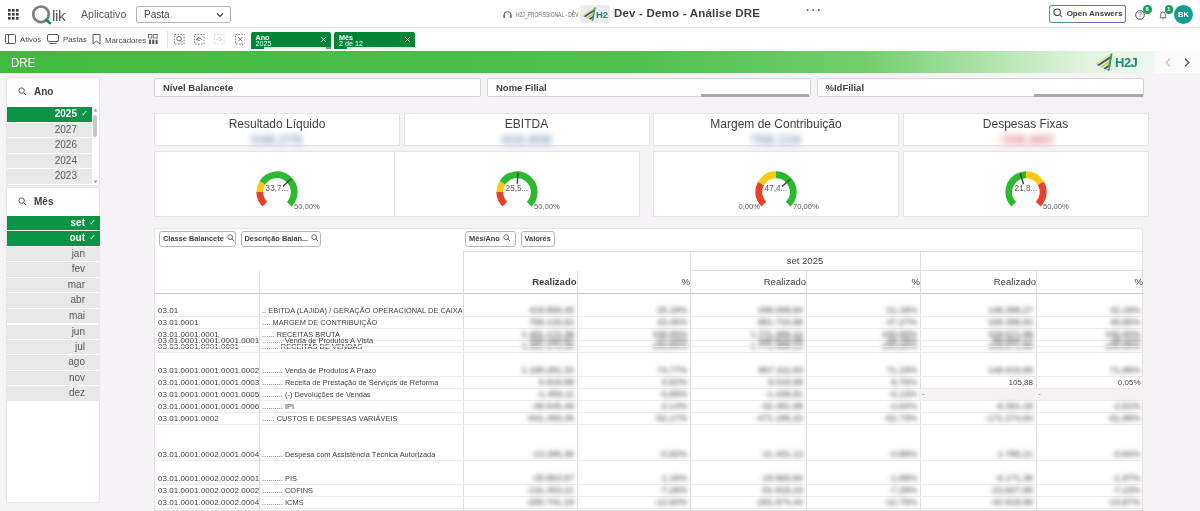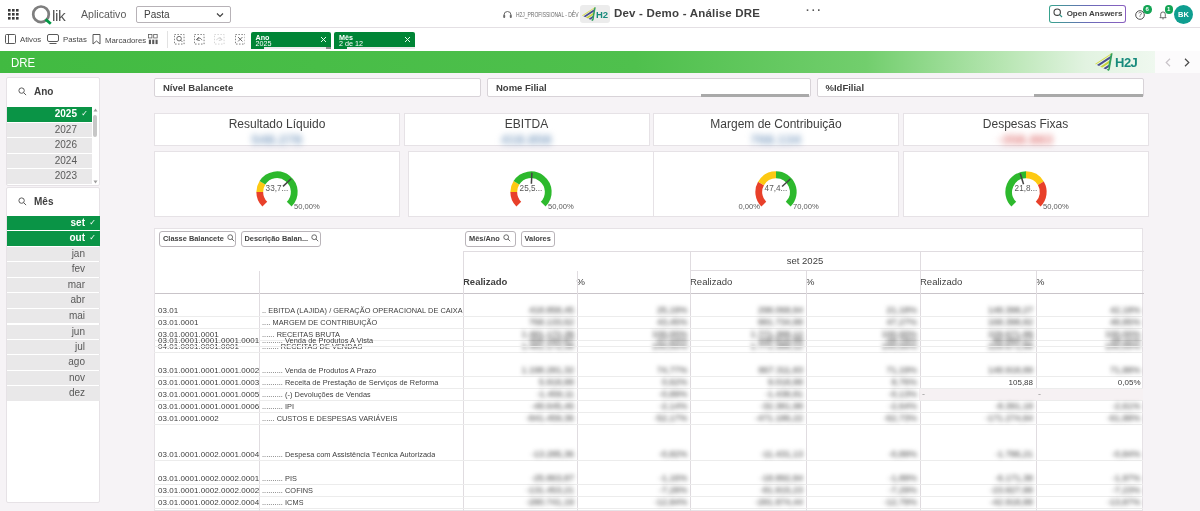--- a/index.html
+++ b/index.html
@@ -56,21 +56,21 @@
 .gcard{position:absolute;top:151px;width:246px;height:66px;background:#fff;border:1px solid #e6e2e6;text-align:center}
 .glab{font-size:7.6px;fill:#595959;font-family:"Liberation Sans",sans-serif}
 .gval{font-size:8.2px;fill:#595959;font-family:"Liberation Sans",sans-serif}
 
 #pivot{position:absolute;left:154px;top:228px;width:989px;height:283px;background:#fff;border:1px solid #e6e2e6}
 .pbtn{position:absolute;height:15.5px;border:1px solid #b9b4b9;border-radius:3px;background:#fff;font-size:7.4px;font-weight:bold;color:#404040;line-height:13.5px;padding:0 3px;white-space:nowrap;overflow:hidden;box-sizing:border-box}
 .pbtn svg{vertical-align:-1px;margin-left:3px;width:8px;height:8px}
 .hline{position:absolute;background:#e0dce0;height:1px}
 .vline{position:absolute;background:#e0dce0;width:1px}
 .ghead{position:absolute;top:53px;height:19px;font-size:9.5px;color:#404040;text-align:center;line-height:19px}
-.mhead{position:absolute;top:72px;height:20px;font-size:9.5px;color:#404040;text-align:left;line-height:20px}
+.mhead{position:absolute;top:72px;height:20px;font-size:9.5px;color:#404040;text-align:right;line-height:20px}
 .tr{position:absolute;left:0;width:989px;height:12px;border-bottom:1px solid #ececec;font-size:9px;color:#3c3c3c;line-height:11.5px;white-space:nowrap}
 .tc,.td{font-size:8px;letter-spacing:0.05px}
 .tc{position:absolute;left:4px;font-family:"Liberation Sans",sans-serif}
 .td{position:absolute;left:108px;display:inline-block;max-width:370px;transform:scaleX(0.92);transform-origin:0 0;overflow:hidden}
 .tn{position:absolute}
 .bl{filter:blur(2.2px)}
 .dash{color:#9a9a9a}
 </style></head><body>
 <div id="topbar">
 <svg id="grid9" viewBox="0 0 11 11">
@@ -286,21 +286,21 @@
     <div class="v" style="color:#e07777">-358.883</div>
   </div>
 <div class="gcard" style="left:154px"><svg width="120" height="66" viewBox="0 0 120 66">
       <path d="M47.8 52.2 A17.25 17.25 0 0 1 42.75 40.0" stroke="#e8402a" stroke-width="6.8" fill="none"></path>
       <path d="M42.75 40.0 A17.25 17.25 0 0 1 45.44 30.76" stroke="#fdc912" stroke-width="6.8" fill="none"></path>
       <path d="M45.44 30.76 A17.25 17.25 0 1 1 72.2 52.2" stroke="#2db92d" stroke-width="6.8" fill="none"></path>
       <line x1="66.0" y1="34.41" x2="74.19" y2="26.77" stroke="#444" stroke-width="1.5"></line>
       <text x="60" y="39" text-anchor="middle" class="gval">33,7...</text>
       <text x="77" y="57" class="glab">50,00%</text>
     </svg></div>
-<div class="gcard" style="left:408px"><svg width="120" height="66" viewBox="0 0 120 66">
+<div class="gcard" style="left:394px"><svg width="120" height="66" viewBox="0 0 120 66">
       <path d="M47.8 52.2 A17.25 17.25 0 0 1 42.75 40.0" stroke="#e8402a" stroke-width="6.8" fill="none"></path>
       <path d="M42.75 40.0 A17.25 17.25 0 0 1 45.44 30.76" stroke="#fdc912" stroke-width="6.8" fill="none"></path>
       <path d="M45.44 30.76 A17.25 17.25 0 1 1 72.2 52.2" stroke="#2db92d" stroke-width="6.8" fill="none"></path>
       <line x1="60.39" y1="31.81" x2="60.91" y2="20.62" stroke="#444" stroke-width="1.5"></line>
       <text x="60" y="39" text-anchor="middle" class="gval">25,5...</text>
       <text x="77" y="57" class="glab">50,00%</text>
     </svg></div>
 <div class="gcard" style="left:653px"><svg width="120" height="66" viewBox="0 0 120 66">
       <path d="M47.8 52.2 A17.25 17.25 0 0 1 45.02 31.45" stroke="#e8402a" stroke-width="6.8" fill="none"></path>
       <path d="M45.02 31.45 A17.25 17.25 0 0 1 60.0 22.75" stroke="#fdc912" stroke-width="6.8" fill="none"></path>
@@ -376,21 +376,21 @@
       <span class="tc">03.01.0001.0001</span>
       <span class="td">...... RECEITAS BRUTA</span>
       <span class="tn bl" style="right:569.0px">1.481.172,38</span>
       <span class="tn bl" style="right:455.5px">100,00%</span>
       <span class="tn bl" style="right:340.0px">1.771.388,12</span>
       <span class="tn bl" style="right:226.0px">100,00%</span>
       <span class="tn bl" style="right:110.0px">229.671,88</span>
       <span class="tn bl" style="right:2.5px">100,00%</span>
     </div>
     <div class="tr" style="top:341.0px">
-      <span class="tc">04.01.0001.0001.0001</span>
+      <span class="tc">03.03.0001.0001.0001</span>
       <span class="td">........ RECEITAS DE VENDAS</span>
       <span class="tn bl" style="right:569.0px">1.481.172,38</span>
       <span class="tn bl" style="right:455.5px">100,00%</span>
       <span class="tn bl" style="right:340.0px">1.771.388,12</span>
       <span class="tn bl" style="right:226.0px">100,00%</span>
       <span class="tn bl" style="right:110.0px">229.671,88</span>
       <span class="tn bl" style="right:2.5px">100,00%</span>
     </div>
     <div class="tr" style="top:335px">
       <span class="tc">03.01.0001.0001.0001.0001</span>

